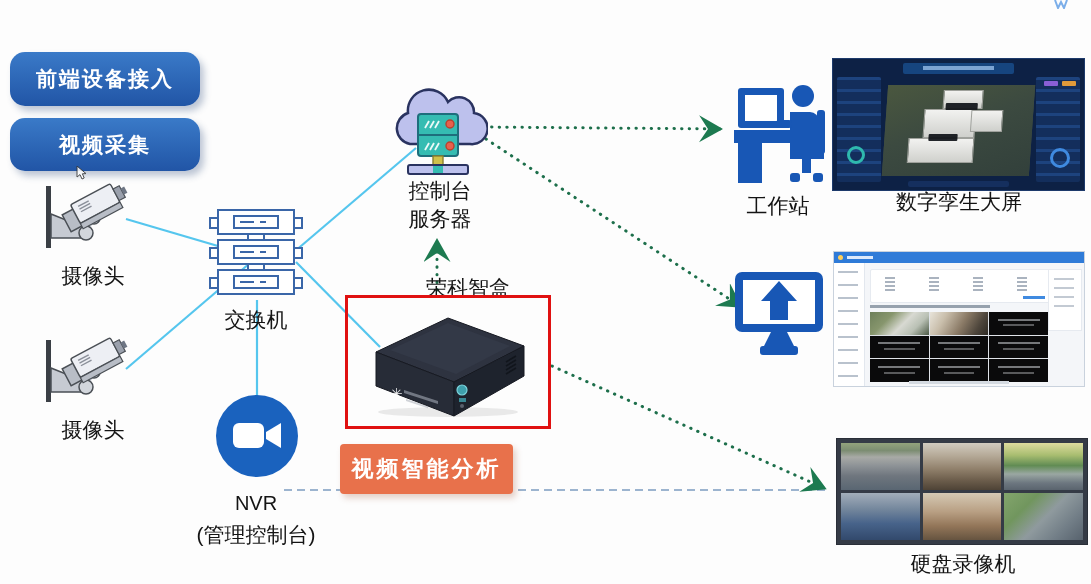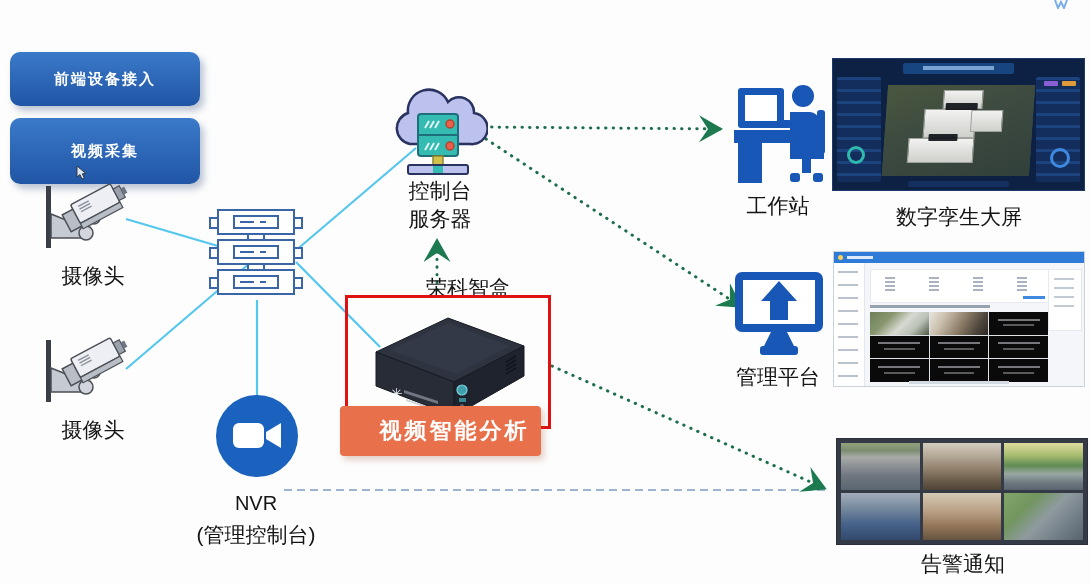--- a/index.html
+++ b/index.html
@@ -1,20 +1,20 @@
 <!DOCTYPE html>
 <html><head>
 <meta charset="utf-8">
 <style>
   html,body{margin:0;padding:0;background:#fff;font-family:"Liberation Sans","DejaVu Sans",sans-serif;}
   #stage{position:relative;width:1091px;height:584px;background:#fdfdfd;overflow:hidden;}
   .abs{position:absolute;}
   
   .banner{display:flex;align-items:center;justify-content:center;color:#fff;font-weight:bold;
-          font-size:15px;letter-spacing:2px;border-radius:10px;
+          font-size:21px;letter-spacing:2px;border-radius:15px;
           background:linear-gradient(180deg,#3a7ac8 0%,#2155a6 100%);
           box-shadow:4px 5px 7px rgba(40,70,120,.30);}
   .badge{display:flex;align-items:center;justify-content:center;color:#fff;font-weight:bold;
          font-size:22px;letter-spacing:3px;border-radius:6px;background:#e8714b;
          box-shadow:3px 4px 6px rgba(150,70,40,.25);}
   
   .lbl{color:#141414;font-size:21px;text-align:center;line-height:1.35;white-space:nowrap;}
   
   .red-frame{border:3px solid #e01111;background:transparent;}
   
@@ -92,21 +92,21 @@
 
     <g stroke="#1d6f4b" stroke-width="3" fill="none" stroke-linecap="round" stroke-dasharray="0.4 7.2">
       <line x1="484" y1="127" x2="720" y2="129" marker-end="url(#garrow)"></line>
       <line x1="486" y1="139" x2="740" y2="306" marker-end="url(#garrow)"></line>
       <line x1="437" y1="290" x2="437" y2="241" marker-end="url(#garrowUp)"></line>
       <line x1="552" y1="366" x2="824" y2="488" marker-end="url(#garrow)"></line>
     </g>
   </svg>
 
   <div class="abs banner" style="left:10px;top:52px;width:190px;height:54px;">前端设备接入</div>
-  <div class="abs banner" style="left:10px;top:118px;width:190px;height:66px;">视频采集</div>
+  <div class="abs banner" style="left:10px;top:118px;width:190px;height:53px;">视频采集</div>
 
   <svg class="abs artifact" style="left:76px;top:166px" width="14" height="15" viewBox="0 0 14 15">
     <polygon points="1,0 1,11 4,8.6 6,13 8.2,12 6.4,7.8 10,7.6" fill="#fff" stroke="#333" stroke-width="1"></polygon>
   </svg>
 
   <svg class="abs artifact" style="left:1053px;top:0" width="24" height="9" viewBox="0 0 24 9">
     <path d="M2,0 L5,8 L8,2 L11,8 L14,0" fill="none" stroke="#3f8ae0" stroke-width="2" opacity=".8"></path>
   </svg>
 
   <svg class="abs" style="left:34px;top:176px" width="104" height="84" viewBox="0 0 104 84">
@@ -173,20 +173,21 @@
       <g>
         <rect x="2" y="72" width="8" height="10"></rect>
           <rect x="86" y="72" width="8" height="10"></rect>
         <rect x="10" y="64" width="76" height="24"></rect>
         <rect x="26" y="70" width="44" height="12"></rect>
         <line x1="32" y1="76" x2="46" y2="76"></line>
           <line x1="52" y1="76" x2="58" y2="76"></line>
       </g>
     </g>
   </svg>
+  <div class="abs lbl" style="left:206px;top:306px;width:100px;">交换机</div>
 
   <svg class="abs" style="left:215px;top:394px" width="84" height="84" viewBox="0 0 84 84">
     <circle cx="42" cy="42" r="41" fill="#1a62be"></circle>
     <rect x="18" y="29" width="31" height="25" rx="6" fill="#fff"></rect>
     <polygon points="51,38 66,29 66,54 51,45" fill="#fff"></polygon>
   </svg>
   <div class="abs lbl" style="left:196px;top:490px;width:120px;font-size:20px;">NVR</div>
   <div class="abs lbl" style="left:176px;top:521px;width:160px;font-size:21px;">(管理控制台)</div>
 
 
@@ -230,21 +231,21 @@
     <rect x="99" y="98" width="7" height="4" fill="#3fa0ac" opacity=".8"></rect>
     <circle cx="102" cy="106" r="2" fill="#59606c"></circle>
     <g stroke="#11151c" stroke-width="1.6">
       <line x1="146" y1="62" x2="156" y2="56"></line>
         <line x1="146" y1="66" x2="156" y2="60"></line>
       <line x1="146" y1="70" x2="156" y2="64"></line>
         <line x1="146" y1="74" x2="156" y2="68"></line>
     </g>
   </svg>
 
-  <div class="abs badge" style="left:340px;top:406px;width:173px;height:50px;border-radius:4px;padding-left:28px;">视频智能分析</div>
+  <div class="abs badge" style="left:340px;top:444px;width:173px;height:50px;border-radius:4px;">视频智能分析</div>
 
   <svg class="abs" style="left:732px;top:82px" width="96" height="108" viewBox="0 0 96 108">
     <g fill="#1857b5">
       <rect x="6" y="6" width="46" height="40" rx="3"></rect>
       <rect x="13" y="13" width="32" height="26" fill="#fff"></rect>
       <rect x="2" y="48" width="56" height="13"></rect>
       <rect x="6" y="61" width="24" height="40"></rect>
       <circle cx="71" cy="14" r="11"></circle>
       <path d="M58 30 h20 a9 9 0 0 1 9 9 v29 h-29 z"></path>
       <rect x="44" y="38" width="16" height="8" rx="3"></rect>
@@ -268,32 +269,31 @@
     <div class="dt-ground">
       <div class="bldg" style="left:38%;top:6%;width:26%;height:18%;"></div>
       <div class="bldg" style="left:26%;top:26%;width:34%;height:30%;"></div>
       <div class="bldg" style="left:58%;top:28%;width:20%;height:22%;"></div>
       <div class="bldg" style="left:16%;top:58%;width:44%;height:26%;"></div>
       <div class="dt-chip" style="left:40%;top:20%;width:22%;"></div>
       <div class="dt-chip" style="left:30%;top:54%;width:20%;"></div>
     </div>
     <div class="dt-nav"></div>
   </div>
-  <div class="abs lbl" style="left:845px;top:203px;width:228px;">数字孪生大屏</div>
+  <div class="abs lbl" style="left:845px;top:188px;width:228px;">数字孪生大屏</div>
 
   <svg class="abs" style="left:733px;top:268px" width="92" height="94" viewBox="0 0 92 94">
     <g fill="#1857b5">
       <rect x="2" y="4" width="88" height="60" rx="7"></rect>
       <rect x="10" y="12" width="72" height="44" fill="#fff"></rect>
       <polygon points="46,13 64,33 55,33 55,52 37,52 37,33 28,33"></polygon>
       <polygon points="38,64 54,64 61,78 31,78"></polygon>
       <rect x="27" y="78" width="38" height="9" rx="3"></rect>
     </g>
   </svg>
-  <div class="abs lbl" style="left:722px;top:363px;width:112px;">管理平台</div>
 
   <div class="abs shot mc" style="left:833px;top:251px;width:252px;height:136px;">
     <div class="mc-top"></div>
     <div class="mc-side"></div>
     <div class="mc-card">
       <i style="left:14px;"></i>
         <i style="left:58px;"></i>
         <i style="left:102px;"></i>
         <i style="left:146px;"></i>
       <div class="mc-link"></div>
@@ -315,15 +315,15 @@
   </div>
 
   <div class="abs shot wall" style="left:836px;top:438px;width:252px;height:107px;">
     <div class="w1"></div>
     <div class="w2"></div>
     <div class="w3"></div>
     <div class="w4"></div>
     <div class="w5"></div>
     <div class="w6"></div>
   </div>
-  <div class="abs lbl" style="left:898px;top:550px;width:130px;">告警通知</div>
+  <div class="abs lbl" style="left:898px;top:550px;width:130px;">硬盘录像机</div>
 
 </div>
 
 </body></html>

